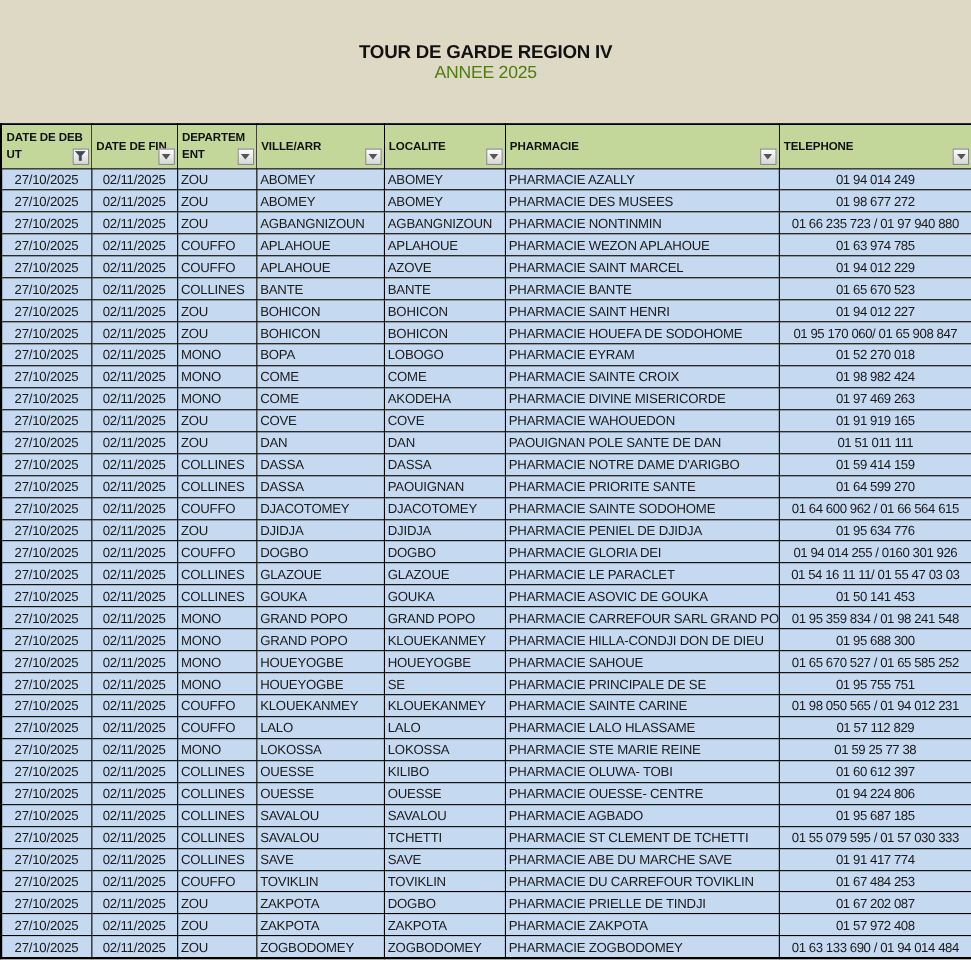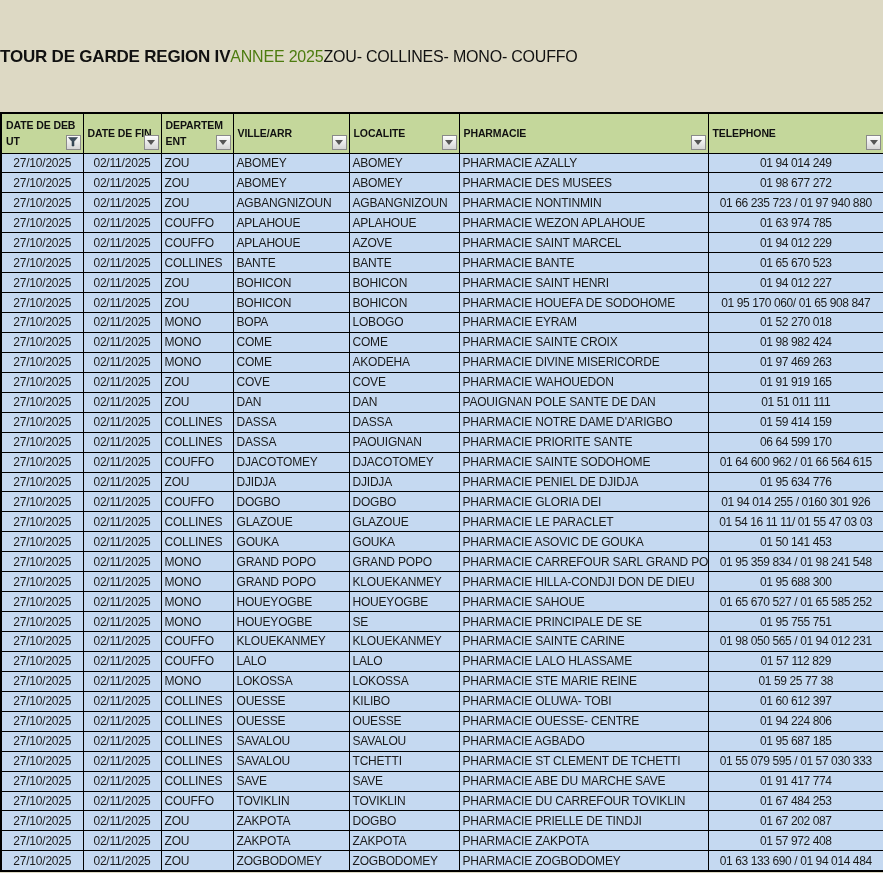--- a/index.html
+++ b/index.html
@@ -6,22 +6,22 @@
   .page{
     width:883px;height:873px;
     background:#DDD9C4;
     font-family:"Liberation Sans", sans-serif;
     overflow:hidden;
     position:relative;
   }
   
   .title-area{
     height:112px;
-    display:flex;flex-direction:row;
-    justify-content:flex-start;
+    display:flex;flex-direction:column;
+    justify-content:center;
     align-items:center;
     padding:4px 0 2px 0;
     box-sizing:border-box;
   }
   .t1{font-size:17px;font-weight:bold;color:#111;letter-spacing:-0.2px;}
   .t2{font-size:16px;font-weight:400;color:#4d7c0f;letter-spacing:-0.2px;}
   .t3{font-size:16px;font-weight:400;color:#111;letter-spacing:-0.2px;}
   .t4{font-size:16.5px;font-weight:bold;color:#FF0000;white-space:pre;letter-spacing:-0.2px;}
   
   table{
@@ -81,21 +81,20 @@
   td.c6{text-align:center;font-size:12px;letter-spacing:-0.4px;padding:0 1px;}
 </style>
 </head>
 <body>
 
 <div class="page">
 
   <div class="title-area">
     <div class="t1">TOUR DE GARDE REGION IV</div>
     <div class="t2">ANNEE 2025</div>
-    <div class="t3">ZOU- COLLINES- MONO- COUFFO</div>
   </div>
 
   <table>
     <colgroup>
       <col style="width:82px">
         <col style="width:78px">
         <col style="width:72px">
       <col style="width:116px">
         <col style="width:110px">
         <col style="width:249px">
@@ -278,21 +277,21 @@
           <td class="c5">PHARMACIE NOTRE DAME D'ARIGBO</td>
           <td class="c6">01 59 414 159</td>
         </tr>
         <tr>
           <td class="c0">27/10/2025</td>
           <td class="c1">02/11/2025</td>
           <td class="c2">COLLINES</td>
           <td class="c3">DASSA</td>
           <td class="c4">PAOUIGNAN</td>
           <td class="c5">PHARMACIE PRIORITE SANTE</td>
-          <td class="c6">06 64 599 170</td>
+          <td class="c6">01 64 599 270</td>
         </tr>
         <tr>
           <td class="c0">27/10/2025</td>
           <td class="c1">02/11/2025</td>
           <td class="c2">COUFFO</td>
           <td class="c3">DJACOTOMEY</td>
           <td class="c4">DJACOTOMEY</td>
           <td class="c5">PHARMACIE SAINTE SODOHOME</td>
           <td class="c6">01 64 600 962 / 01 66 564 615</td>
         </tr>

